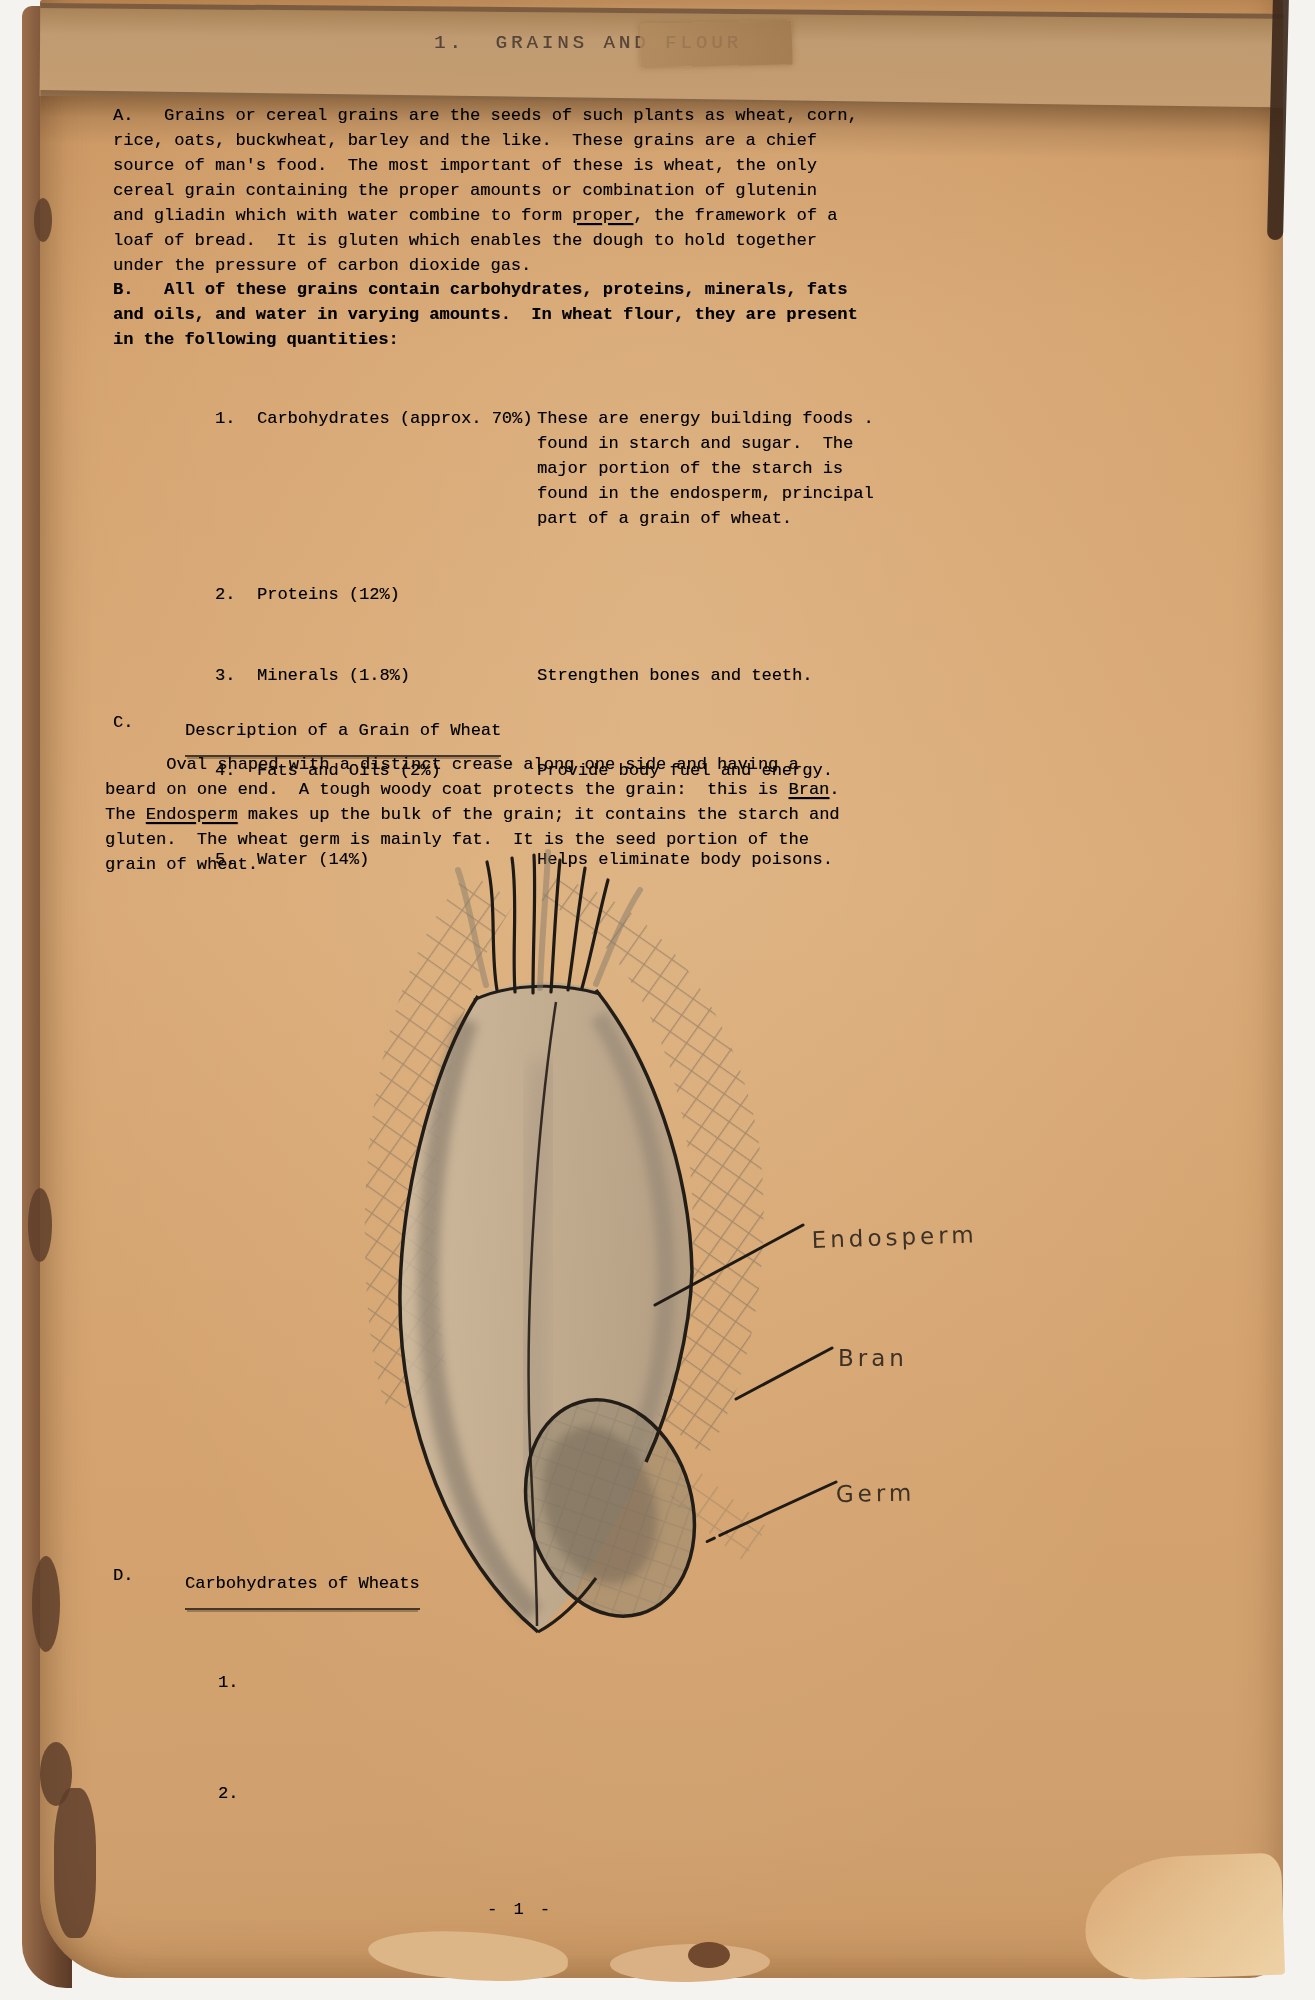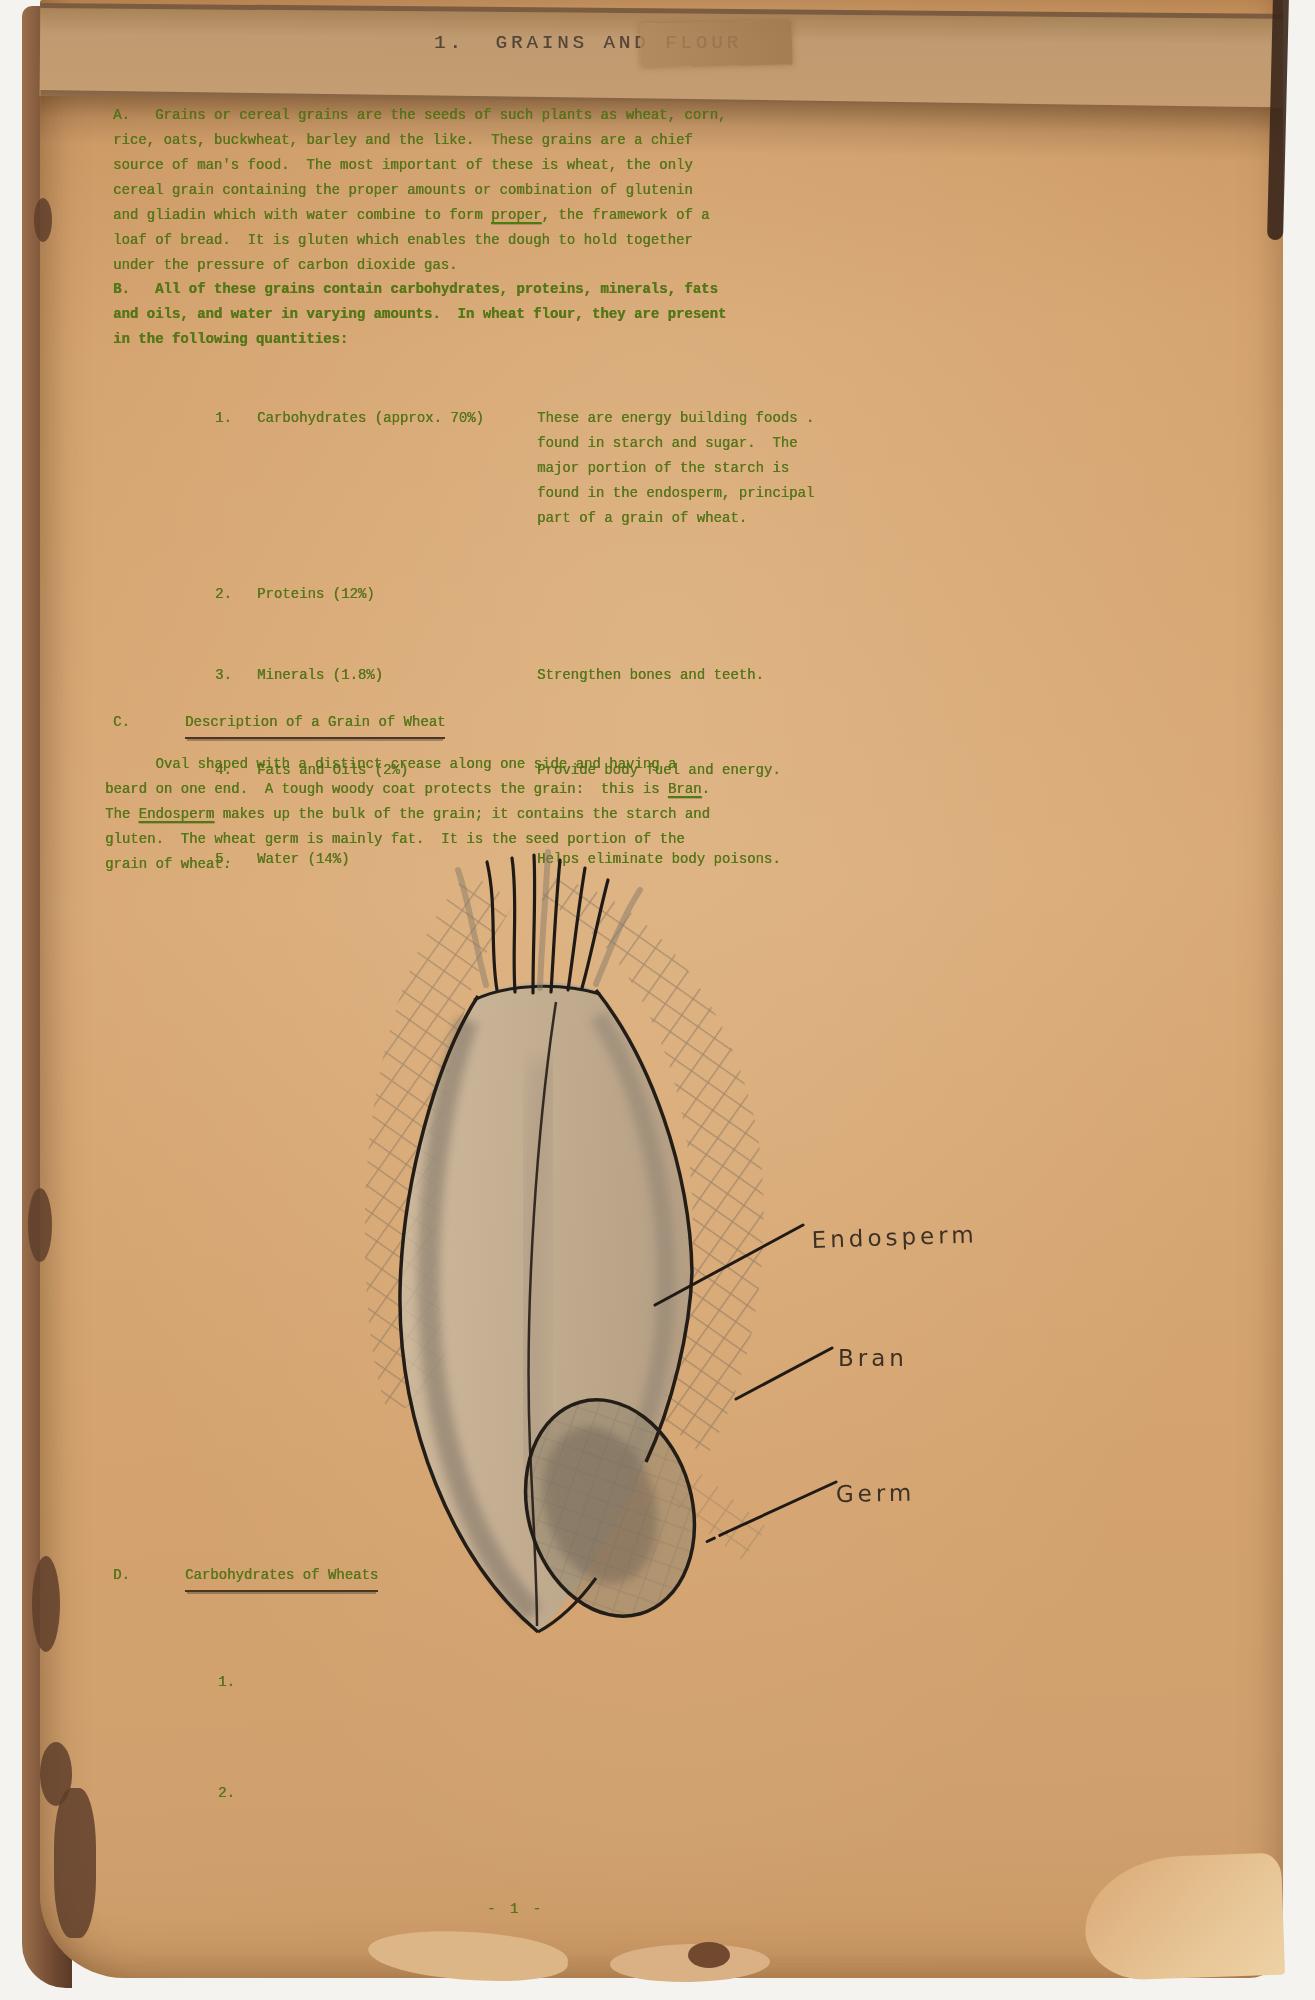--- a/index.html
+++ b/index.html
@@ -59,39 +59,40 @@
   .tape{
     position:absolute;left:640px;top:22px;width:152px;height:44px;z-index:7;
     background:linear-gradient(100deg,rgba(176,136,92,.8),rgba(160,120,78,.85));
     box-shadow:0 0 6px rgba(120,80,40,.4);
     transform:rotate(-1.2deg);
   }
   
   .tw{
     position:absolute;z-index:5;margin:0;
     font-family:"Liberation Mono", monospace;
-    font-size:14px;line-height:25px;color:#4d7c0f;
+    font-size:17px;line-height:25px;color:#000000;
     white-space:pre-wrap;
     text-shadow:0.4px 0.4px 0.6px rgba(56,42,30,.55);
   }
   .title{left:434px;top:31px;font-size:19px;letter-spacing:4px;color:#55463a;}
   .para-a{left:113px;top:103px;width:840px;}
   .para-b{left:113px;top:277px;width:860px;font-weight:bold;}
   .u{text-decoration:underline;text-decoration-thickness:1.5px;text-underline-offset:3px;}
   .nutrients{left:215px;top:356px;width:880px;}
   .nrow{display:flex;align-items:flex-start;}
   .nnum{width:42px;flex:none;}
   .nlabel{width:280px;flex:none;white-space:nowrap;}
   .ndesc{width:410px;flex:none;white-space:pre-wrap;font-family:Liberation Mono, monospace;}
   .r1{margin-bottom:1px;} .r2{margin-bottom:6px;} .r3{margin-bottom:20px;} .r4{margin-bottom:14px;}
   .head-row{display:flex;}
   .sec-label{width:72px;flex:none;}
   .hu{
-    border-bottom:2px solid rgba(55,42,30,.9);padding-bottom:2px;
+    border-bottom:2px solid rgba(55,42,30,.9);padding-bottom:12px;
     box-shadow:0 4px 0 -2px rgba(55,42,30,.35);
+    margin-top:8px;
   }
   .c-head{left:113px;top:710px;}
   .para-c{left:105px;top:752px;width:860px;}
   .d-head{left:113px;top:1563px;}
   .d-items{left:218px;top:1620px;width:900px;}
   .d-item{display:flex;align-items:flex-start;}
   .d-item1{margin-bottom:36px;}
   .dnum{width:55px;flex:none;}
   .dtext{white-space:pre-wrap;}
   .page-num{left:487px;top:1897px;letter-spacing:3px;}

